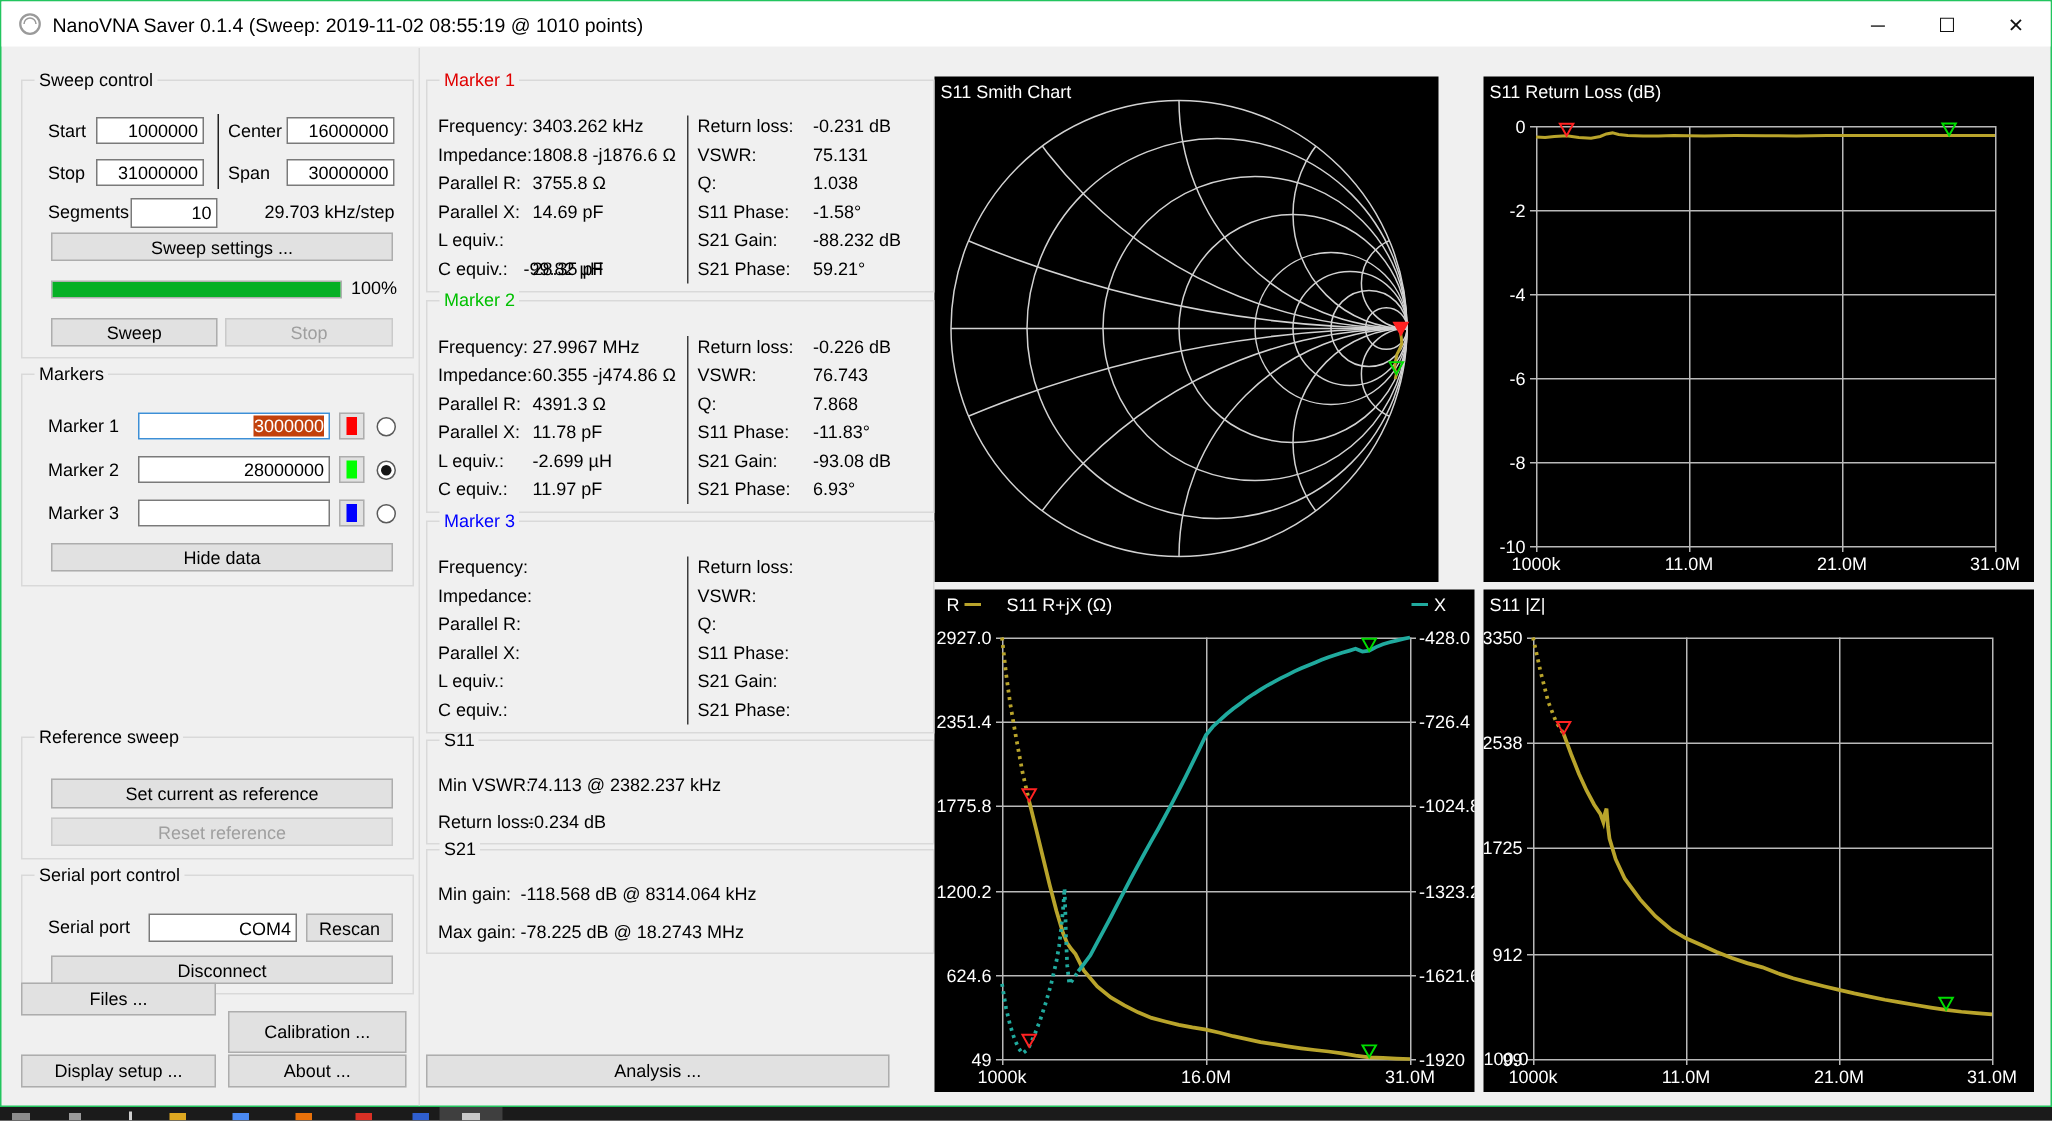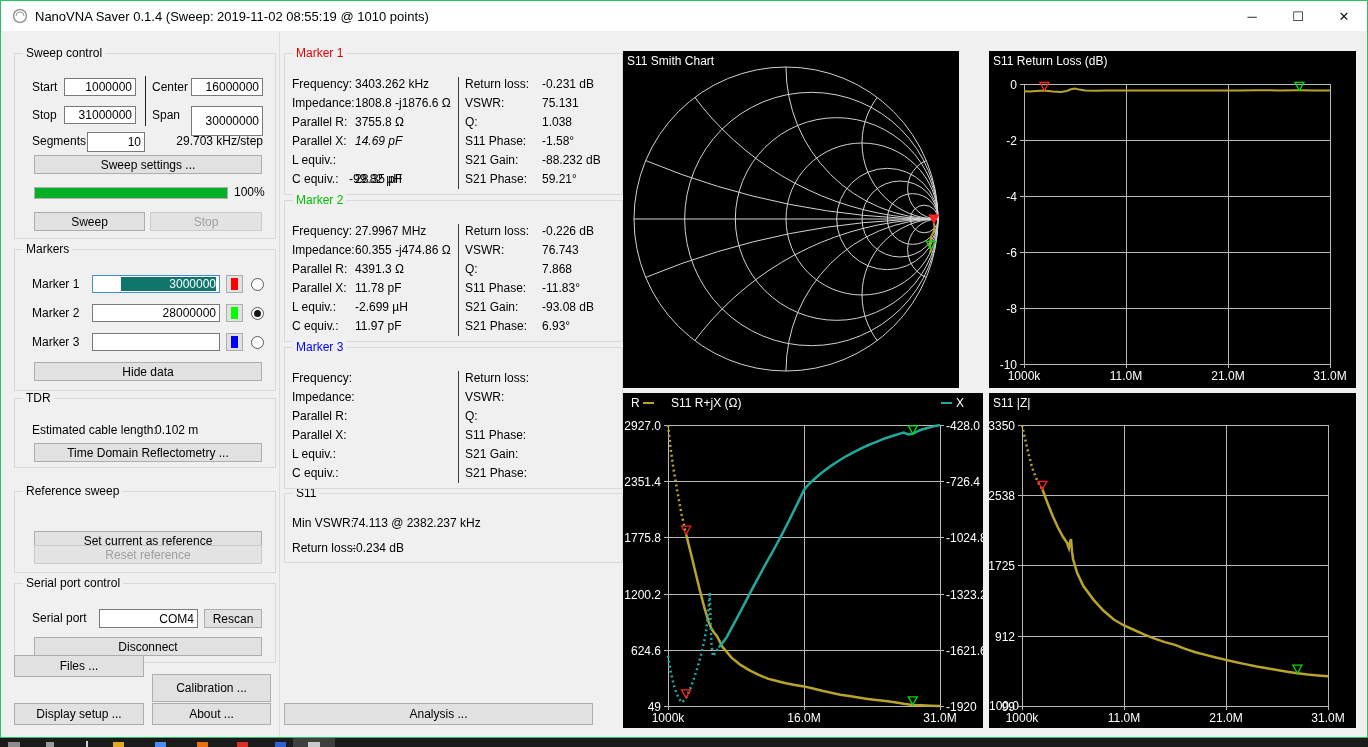--- a/index.html
+++ b/index.html
@@ -19,21 +19,21 @@
   .gb-title{top:-8px;left:8px;background:#f0f0f0;padding:0 3px;line-height:15px;white-space:nowrap;}
   .lbl{position:absolute;white-space:nowrap;line-height:15px;}
   .btn{position:absolute;background:#e1e1e1;border:1px solid #adadad;display:flex;align-items:center;
        justify-content:center;white-space:nowrap;box-sizing:border-box;cursor:default;}
   .btn.disabled{color:#9f9f9f;border-color:#cacaca;background:#e3e3e3;}
   .inp{position:absolute;border:1px solid #7a7a7a;background:#fff;
        font:12px "Liberation Sans",sans-serif;text-align:right;padding:0 3px;box-sizing:border-box;}
   .tinput{position:absolute;background:#fff;border:1px solid #7a7a7a;display:flex;align-items:center;
           justify-content:flex-end;padding:0 3px;box-sizing:border-box;}
   .tinput.focused{border-color:#3d8fd6;}
-  .sel{background:#0f766e;color:#fff;padding-left:48px;}
+  .sel{background:#c2410c;color:#fff;}
   .swatch{position:absolute;background:#e1e1e1;border:1px solid #adadad;display:flex;
           align-items:center;justify-content:center;box-sizing:border-box;}
   .swatch>i{display:block;width:7px;height:12px;}
   .radio{position:absolute;width:13px;height:13px;border-radius:50%;border:1px solid #5a5a5a;
          background:#fff;box-sizing:border-box;}
   .radio.checked::after{content:"";position:absolute;left:2px;top:2px;width:7px;height:7px;
          border-radius:50%;background:#151515;}
   .progress{position:absolute;border:1px solid #b0b0b0;background:#e6e6e6;box-sizing:border-box;}
   .progress>i{display:block;height:100%;background:#06b025;}
   .vdiv{position:absolute;width:1px;background:#3c3c3c;}
@@ -67,21 +67,21 @@
   <div class="groupbox" style="left:13px;top:52px;width:260px;height:184px">
     <span class="gb-title">Sweep control</span>
     <span class="lbl" style="left:17px;top:26px">Start</span>
     <input class="inp" style="left: 49px; top: 24px; width: 72px; height: 18px;" value="1000000">
     <div class="vdiv" style="left:130px;top:22px;height:50px;background:#222"></div>
     <span class="lbl" style="left:137px;top:26px">Center</span>
     <input class="inp" style="left: 176px; top: 24px; width: 72px; height: 18px;" value="16000000">
     <span class="lbl" style="left:17px;top:54px">Stop</span>
     <input class="inp" style="left: 49px; top: 52px; width: 72px; height: 18px;" value="31000000">
     <span class="lbl" style="left:137px;top:54px">Span</span>
-    <input class="inp" style="left: 176px; top: 52px; width: 72px; height: 30px;" value="30000000">
+    <input class="inp" style="left: 176px; top: 52px; width: 72px; height: 18px;" value="30000000">
     <span class="lbl" style="left:17px;top:80px">Segments</span>
     <input class="inp" style="left: 72px; top: 78px; width: 58px; height: 20px;" value="10">
     <span class="lbl" style="right:12px;top:80px">29.703 kHz/step</span>
     <div class="btn" style="left:19px;top:101px;width:228px;height:19px">Sweep settings ...</div>
     <div class="progress" style="left:19px;top:133px;width:194px;height:12px">
         <i style="width:100%"></i>
       </div>
     <span class="lbl" style="left:219px;top:131px">100%</span>
     <div class="btn" style="left:19px;top:158px;width:111px;height:19px">Sweep</div>
     <div class="btn disabled" style="left:135px;top:158px;width:112px;height:19px">Stop</div>
@@ -109,30 +109,24 @@
       <span class="lbl" style="left: 17px; top: 85px;">Marker 3</span>
       <div class="tinput" style="left: 77px; top: 83px; width: 128px; height: 18px;">
         <span></span>
       </div>
       <div class="swatch" style="left: 211px; top: 83px; width: 17px; height: 18px;">
         <i style="background: rgb(0, 0, 255);"></i>
       </div>
       <div class="radio" style="left: 236px; top: 86px;"></div>
     </div>
 
-  <div class="groupbox" style="left:13px;top:397px;width:260px;height:68px">
-    <span class="gb-title">TDR</span>
-    <span class="lbl" style="left:17px;top:24px">Estimated cable length:</span>
-    <span class="lbl" style="left:140px;top:24px">0.102 m</span>
-    <div class="btn" style="left:19px;top:44px;width:228px;height:19px">Time Domain Reflectometry ...</div>
-  </div>
 
   <div class="groupbox" style="left:13px;top:490px;width:260px;height:80px">
     <span class="gb-title">Reference sweep</span>
-    <div class="btn" style="left:19px;top:39px;width:228px;height:20px">Set current as reference</div>
+    <div class="btn" style="left:19px;top:27px;width:228px;height:20px">Set current as reference</div>
     <div class="btn disabled" style="left:19px;top:53px;width:228px;height:19px">Reset reference</div>
   </div>
 
   <div class="groupbox" style="left:13px;top:582px;width:260px;height:78px">
     <span class="gb-title">Serial port control</span>
     <span class="lbl" style="left:17px;top:27px">Serial port</span>
     <input class="inp" style="left: 84px; top: 25px; width: 99px; height: 19px;" value="COM4">
     <div class="btn" style="left:189px;top:25px;width:58px;height:19px">Rescan</div>
     <div class="btn" style="left:19px;top:53px;width:228px;height:19px">Disconnect</div>
   </div>
@@ -144,20 +138,27 @@
   <div class="btn" style="left:283px;top:702px;width:309px;height:22px">Analysis ...</div>
 
   <div class="groupbox" style="left:283px;top:492px;width:337px;height:68px">
     <span class="gb-title">S11</span>
     <span class="lbl" style="left:7px;top:22px">Min VSWR:</span>
     <span class="lbl" style="left:67px;top:22px">74.113 @ 2382.237 kHz</span>
     <span class="lbl" style="left:7px;top:47px">Return loss:</span>
     <span class="lbl" style="left:67px;top:47px">-0.234 dB</span>
   </div>
 
+  <div class="groupbox" style="left:283px;top:565px;width:337px;height:68px">
+    <span class="gb-title">S21</span>
+    <span class="lbl" style="left:7px;top:22px">Min gain:</span>
+    <span class="lbl" style="left:62px;top:22px">-118.568 dB @ 8314.064 kHz</span>
+    <span class="lbl" style="left:7px;top:47px">Max gain:</span>
+    <span class="lbl" style="left:62px;top:47px">-78.225 dB @ 18.2743 MHz</span>
+  </div>
 
   <div class="chart" id="chart-smith" style="left:622px;top:50px;width:336px;height:337px">
       <svg width="336" height="337">
         <defs>
           <clipPath id="smithclip">
             <circle cx="163" cy="168" r="152"></circle>
           </clipPath>
         </defs>
         <circle cx="163" cy="168" r="152" stroke="#d2d2d2" fill="none"></circle>
         <line x1="11" y1="168" x2="315" y2="168" stroke="#d2d2d2"></line>
@@ -321,21 +322,21 @@
 <div class="groupbox" style="left: 283px; top: 52px; width: 337px; height: 140px;">
       <span class="gb-title" style="color: rgb(224, 0, 0);">Marker 1</span>
       <div class="vdiv" style="left: 173px; top: 23px; height: 112px;"></div>
       <span class="lbl" style="left: 7px; top: 23px;">Frequency:</span>
       <span class="lbl" style="left: 70px; top: 23px;">3403.262 kHz</span>
       <span class="lbl" style="left: 7px; top: 42px;">Impedance:</span>
       <span class="lbl" style="left: 70px; top: 42px;">1808.8 -j1876.6 Ω</span>
       <span class="lbl" style="left: 7px; top: 61px;">Parallel R:</span>
       <span class="lbl" style="left: 70px; top: 61px;">3755.8 Ω</span>
       <span class="lbl" style="left: 7px; top: 80px;">Parallel X:</span>
-      <span class="lbl" style="left: 70px; top: 80px; font-style: italic;">14.69 pF</span>
+      <span class="lbl" style="left: 70px; top: 80px;">14.69 pF</span>
       <span class="lbl" style="left: 7px; top: 99px;">L equiv.:</span>
       <span class="lbl" style="left: 64px; top: 99px; margin-top: 19px;">-99.82 µH</span>
       <span class="lbl" style="left: 7px; top: 118px;">C equiv.:</span>
       <span class="lbl" style="left: 70px; top: 118px;">28.35 pF</span>
       <span class="lbl" style="left: 180px; top: 23px;">Return loss:</span>
       <span class="lbl" style="left: 257px; top: 23px;">-0.231 dB</span>
       <span class="lbl" style="left: 180px; top: 42px;">VSWR:</span>
       <span class="lbl" style="left: 257px; top: 42px;">75.131</span>
       <span class="lbl" style="left: 180px; top: 61px;">Q:</span>
       <span class="lbl" style="left: 257px; top: 61px;">1.038</span>

